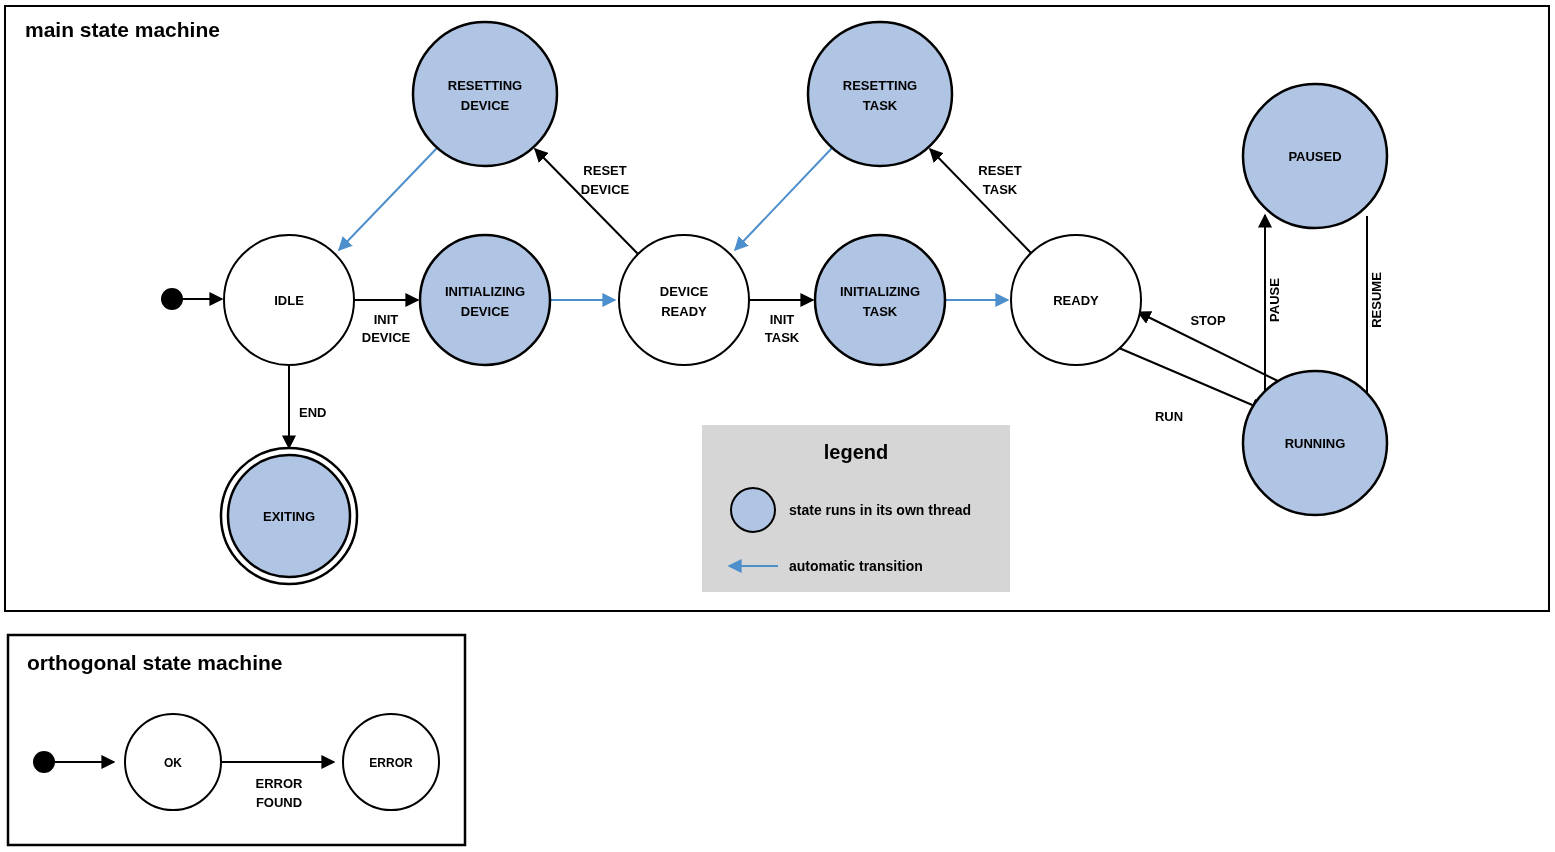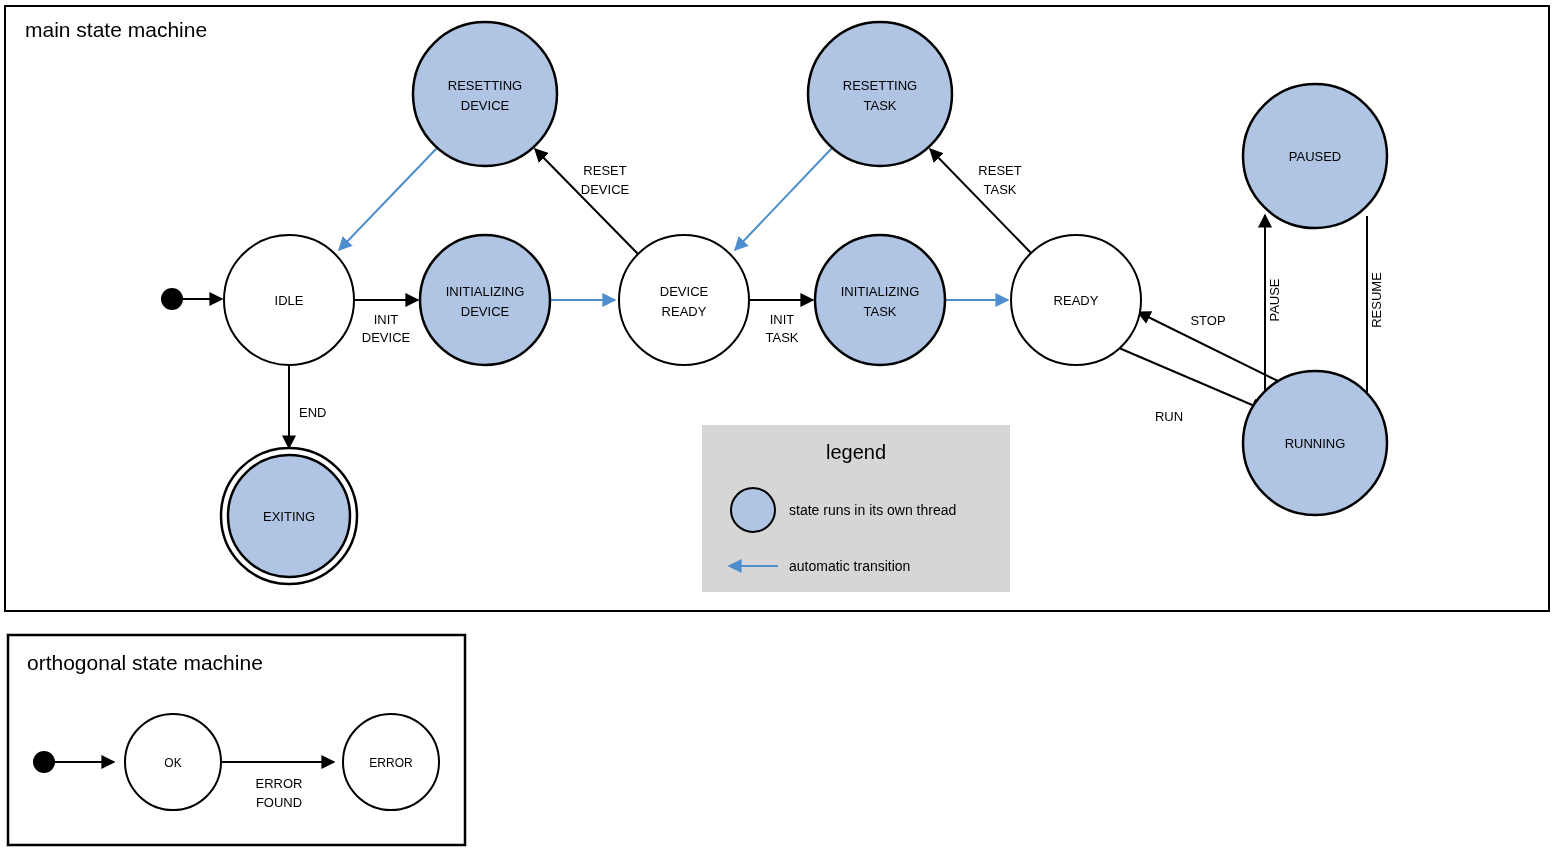--- a/index.html
+++ b/index.html
@@ -12,20 +12,21 @@
     width: 1555px;
     height: 852px;
     font-family: "Liberation Sans", sans-serif;
     color: #000000;
     overflow: hidden;
   }
   #canvas {
     position: relative;
     width: 1555px;
     height: 852px;
+    font-weight: bold;
   }
   svg.diagram {
     position: absolute;
     top: 0;
     left: 0;
     width: 1555px;
     height: 852px;
   }
   .panel-title {
     font-size: 21px;

